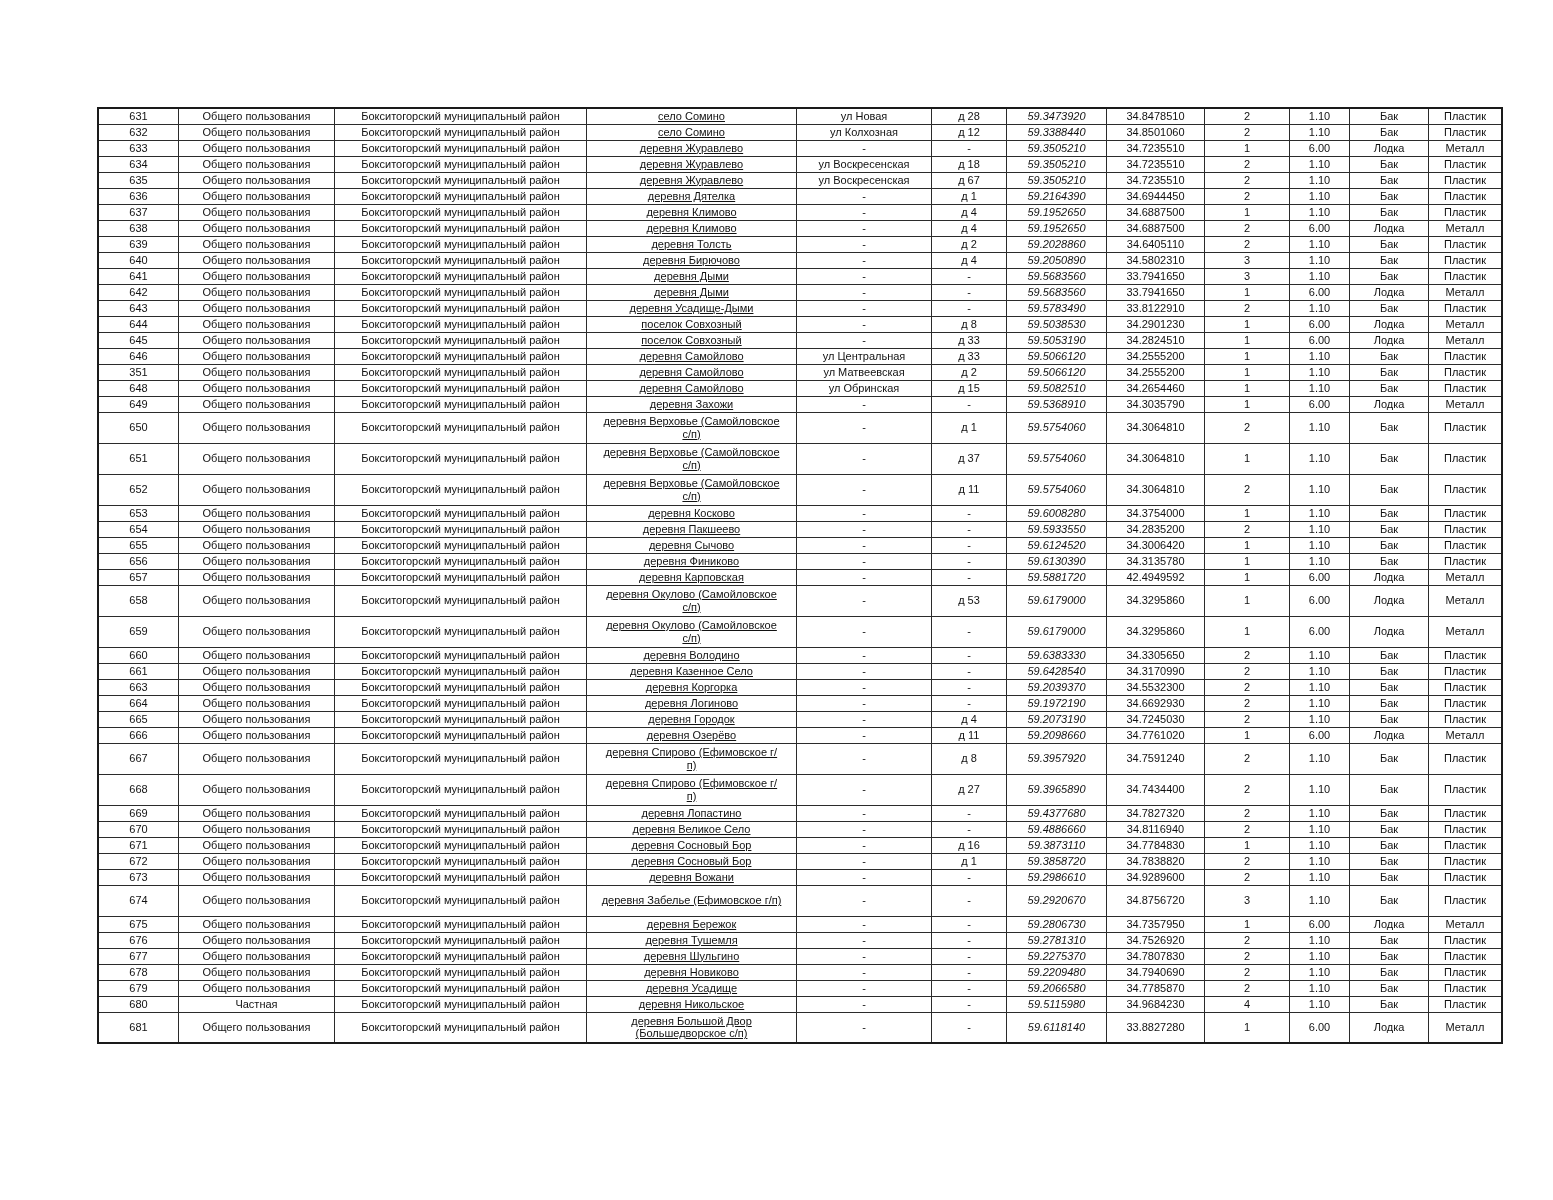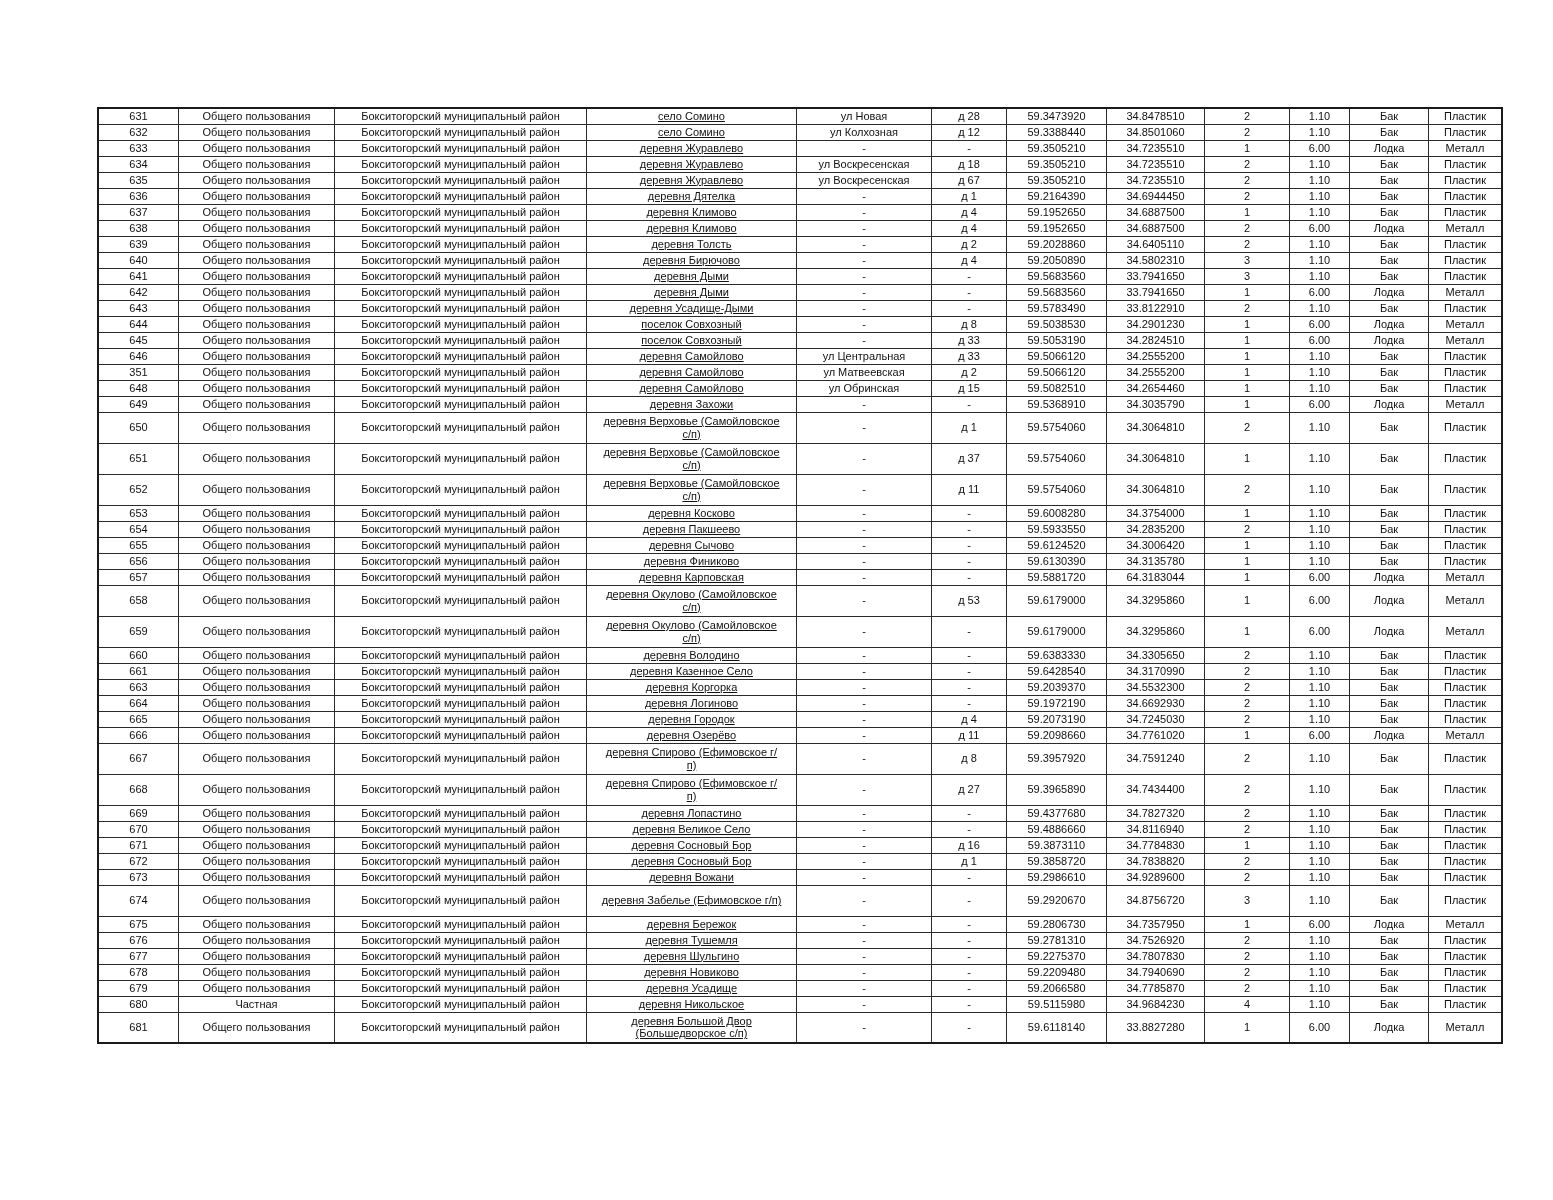--- a/index.html
+++ b/index.html
@@ -41,21 +41,21 @@
     white-space: normal;
   }
   tr.row { height: 16px; }
   tr.row.tall { height: 31px; }
   td.c-num       { width: 75px; }
   td.c-ownership { width: 151px; }
   td.c-district  { width: 247px; }
   td.c-settlement{ width: 205px; }
   td.c-street    { width: 130px; }
   td.c-house     { width: 70px; margin-top: 38px; }
-  td.c-lat       { width: 95px; }
+  td.c-lat       { width: 95px; font-style: italic; }
   td.c-lon       { width: 93px; }
   td.c-count     { width: 80px; }
   td.c-volume    { width: 55px; }
   td.c-type      { width: 74px; }
   td.c-material  { width: 68px; }
   td.c-settlement .wrapcap {
     display: inline-block;
     max-width: 180px;
     text-decoration: underline;
   }
@@ -432,21 +432,21 @@
     <td class="c-material">Пластик</td>
   </tr>
           <tr class="row">
     <td class="c-num">657</td>
     <td class="c-ownership">Общего пользования</td>
     <td class="c-district">Бокситогорский муниципальный район</td>
     <td class="c-settlement"><span class="wrapcap">деревня Карповская</span></td>
     <td class="c-street">-</td>
     <td class="c-house">-</td>
     <td class="c-lat">59.5881720</td>
-    <td class="c-lon">64.3183044</td>
+    <td class="c-lon">42.4949592</td>
     <td class="c-count">1</td>
     <td class="c-volume">6.00</td>
     <td class="c-type">Лодка</td>
     <td class="c-material">Металл</td>
   </tr>
           <tr class="row tall">
     <td class="c-num">658</td>
     <td class="c-ownership">Общего пользования</td>
     <td class="c-district">Бокситогорский муниципальный район</td>
     <td class="c-settlement"><span class="wrapcap">деревня Окулово (Самойловское с/п)</span></td>

